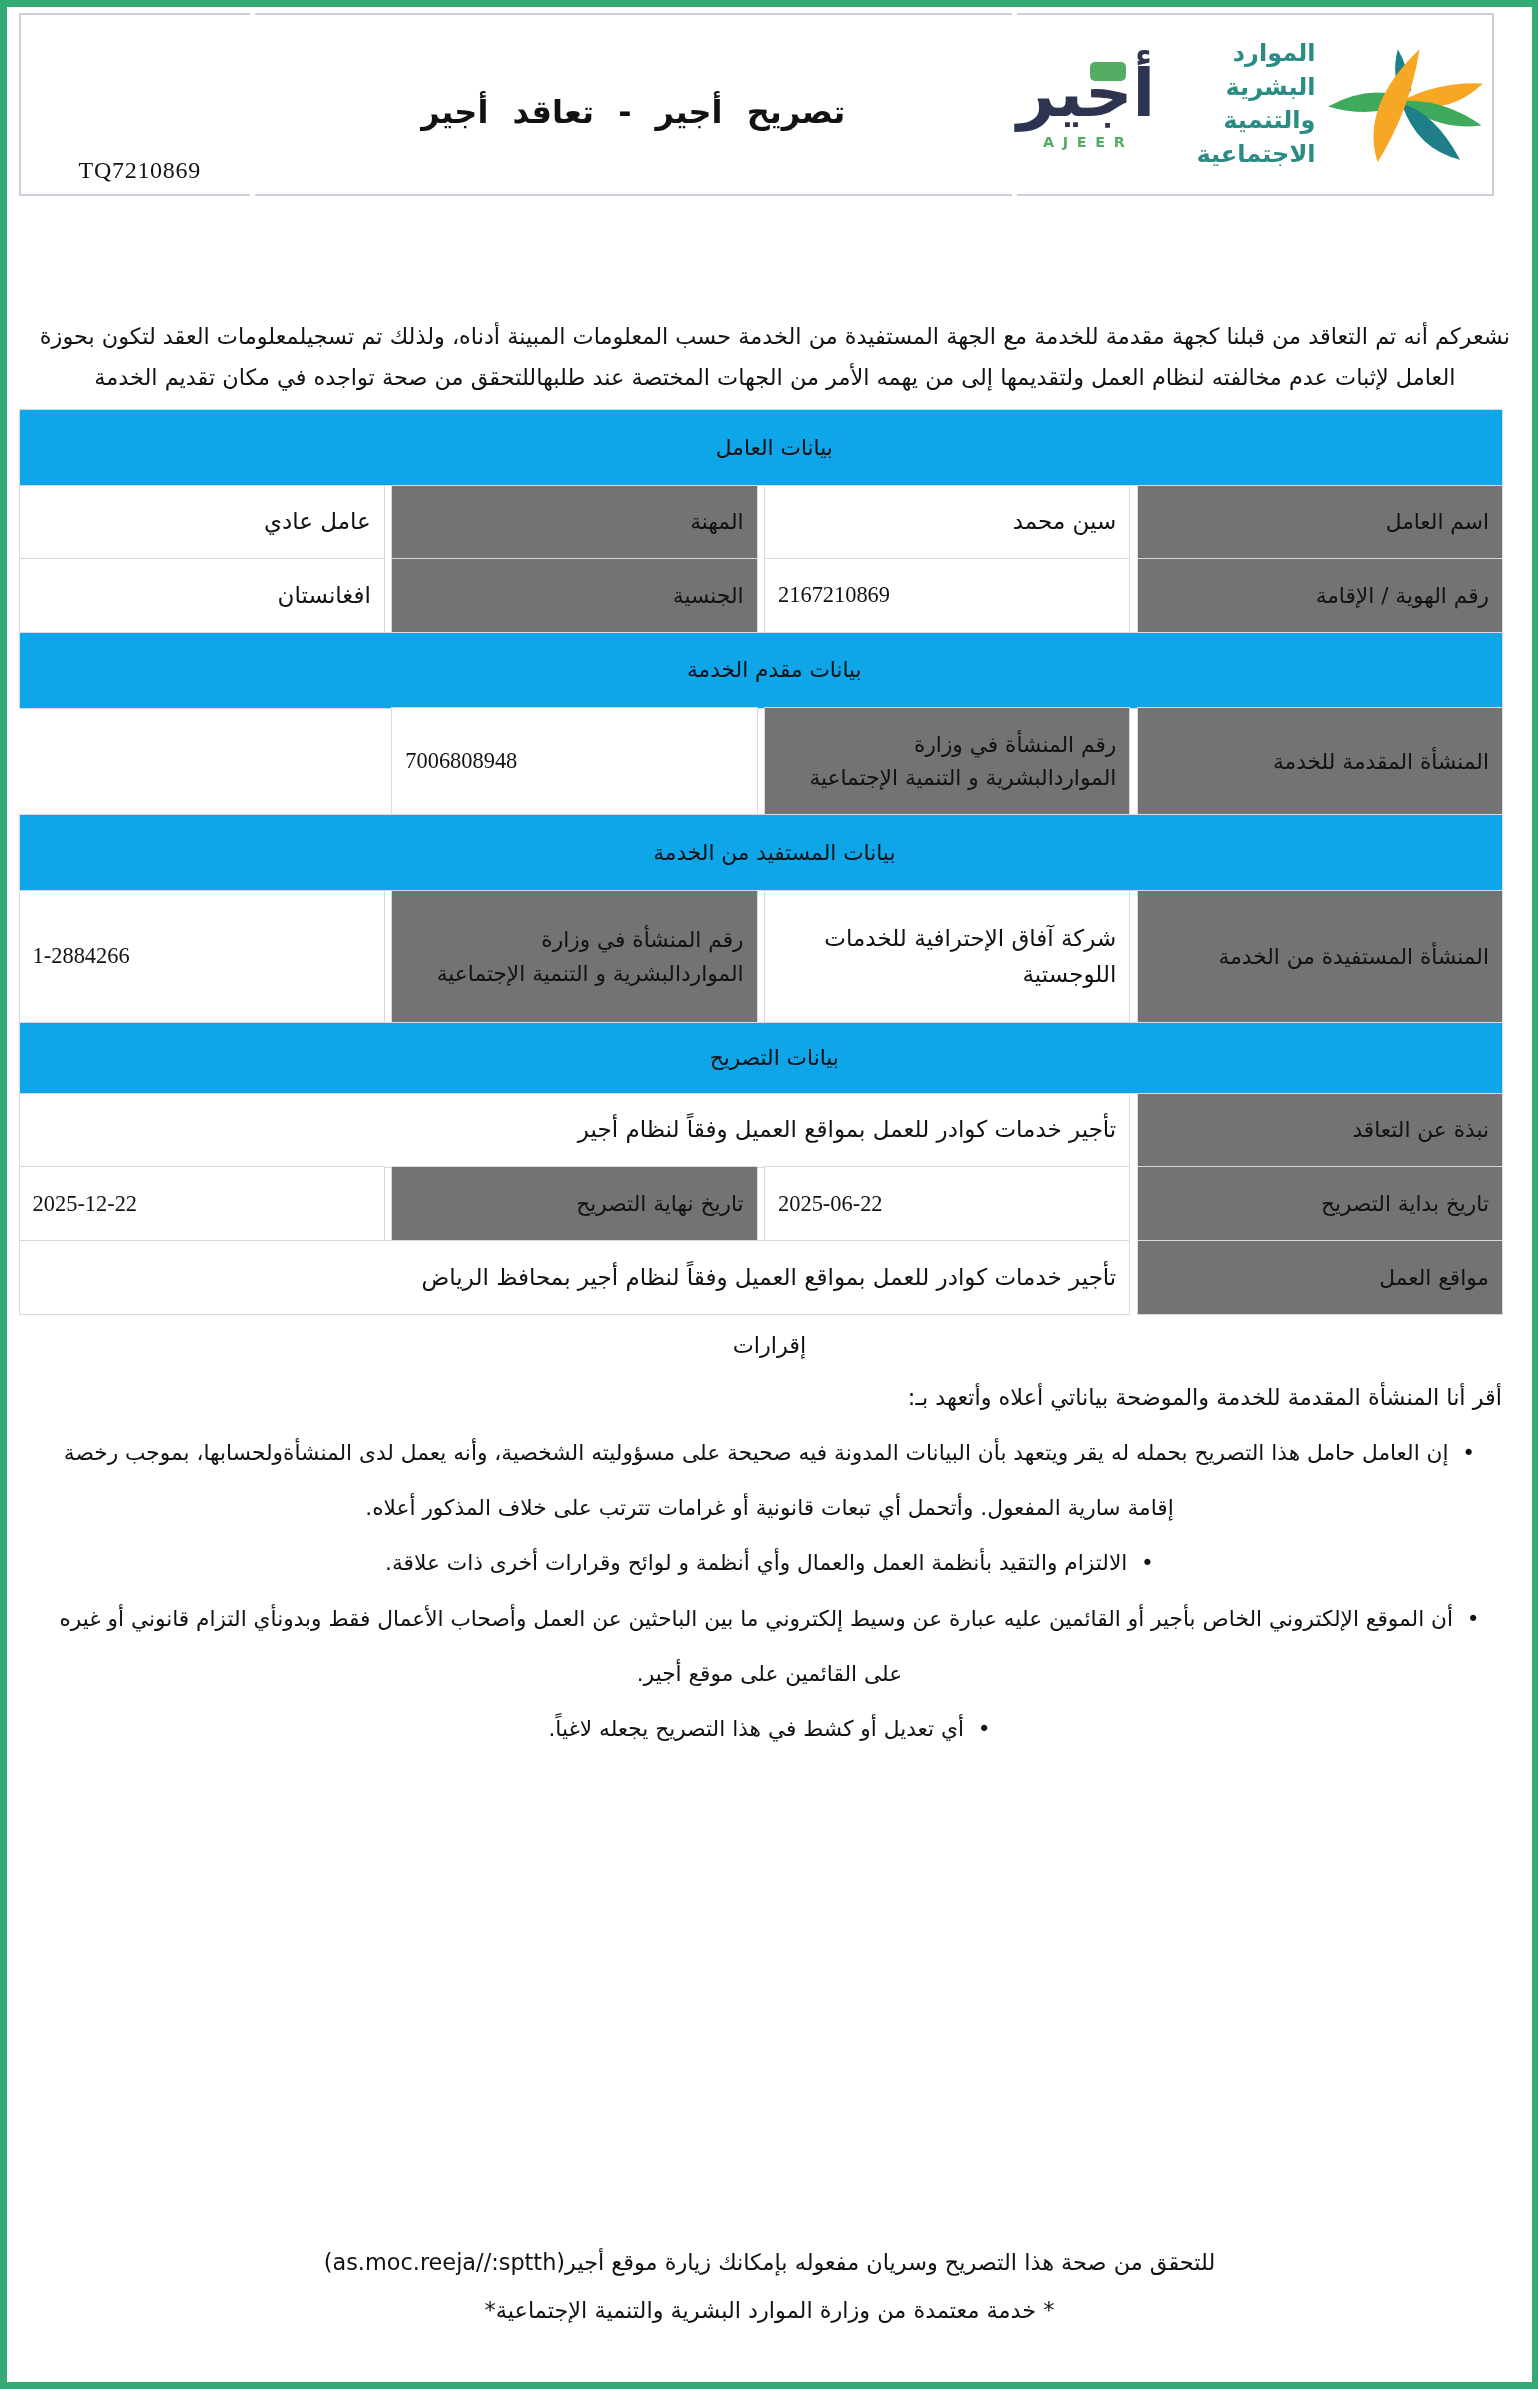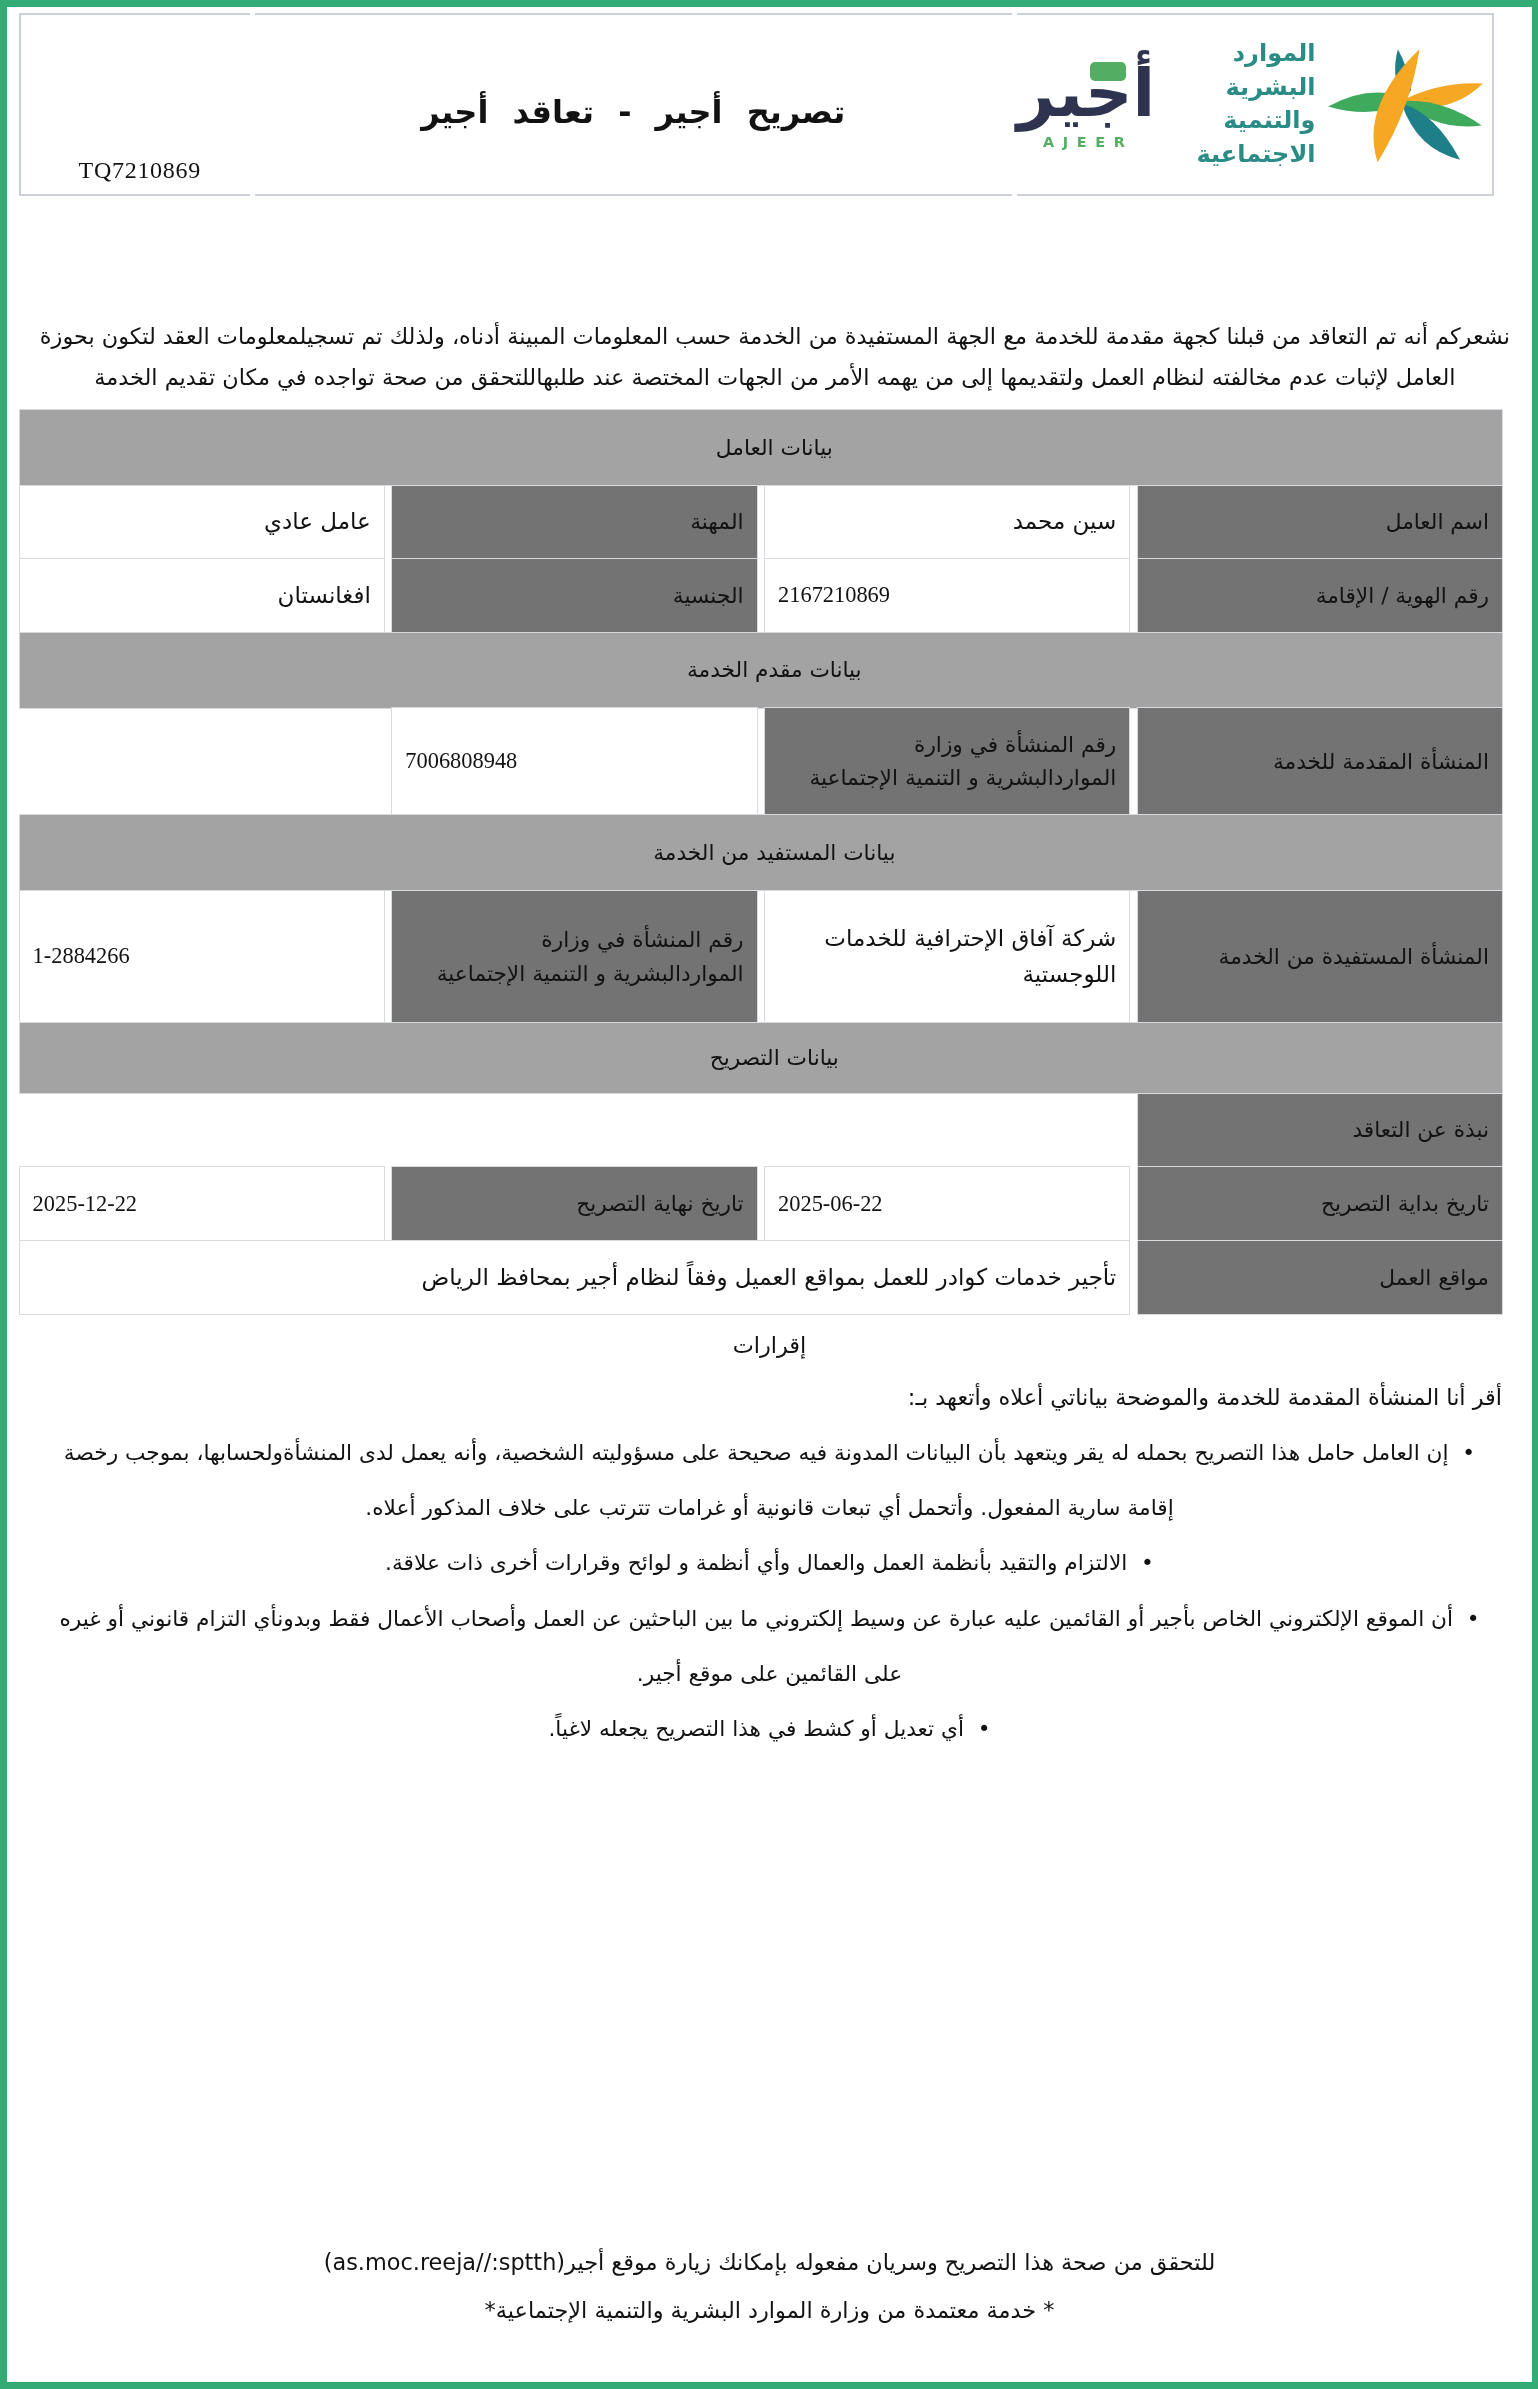--- a/index.html
+++ b/index.html
@@ -26,21 +26,21 @@
   
   .intro{direction:rtl;text-align:center;font-size:22.4px;line-height:1.82;margin:120px 21.7px 0 32.5px;flex:0 0 auto;}
   
   .dtable{margin:11.6px 29px 0 11.6px;flex:0 0 auto;}
   .trow{display:grid;grid-template-columns:repeat(4,1fr);column-gap:6.5px;direction:rtl;}
   .trow + .trow{margin-top:-1.4px;}
   .cell{border:1.4px solid #d7dade;box-sizing:border-box;display:flex;align-items:center;
         min-height:75px;padding:7.2px 13px;font-size:21.7px;line-height:1.55;text-align:right;}
   .lbl{background:#737373;}
   .val{background:#ffffff;font-size:23px;}
-  .sec{grid-column:1/-1;background:#a3a3a3;justify-content:center;text-align:center;min-height:77px;padding-left:40px;}
+  .sec{grid-column:1/-1;background:#0ea5e9;justify-content:center;text-align:center;min-height:77px;padding-left:40px;}
   .span3{grid-column:span 3;}
   .num{font-family:"Liberation Serif", serif;font-size:22.4px;}
   .num bdo, .ltr{direction:ltr;unicode-bidi:isolate;}
   .h-provider .cell{min-height:108px;}
   .h-benef .cell{min-height:134px;}
   .h-permit{min-height:72px;}
   
   .decl-title{text-align:center;font-size:22.4px;margin-top:17.3px;flex:0 0 auto;}
   .decl-intro{direction:rtl;font-size:22.4px;margin:26px 30px 0 11.6px;flex:0 0 auto;}
   .bullets{direction:rtl;text-align:center;list-style:none;margin:14.4px 51px 0 51px;padding:0;
@@ -124,20 +124,21 @@
     <div class="cell lbl">رقم المنشأة في وزارة المواردالبشرية و التنمية الإجتماعية</div>
     <div class="cell val num ltr">1-2884266</div>
   </div>
 
   <div class="trow">
     <div class="cell sec h-permit">بيانات التصريح</div>
   </div>
 
   <div class="trow">
     <div class="cell lbl">نبذة عن التعاقد</div>
+    <div class="cell val span3">تأجير خدمات كوادر للعمل بمواقع العميل وفقاً لنظام أجير</div>
   </div>
 
   <div class="trow">
     <div class="cell lbl">تاريخ بداية التصريح</div>
     <div class="cell val num ltr">2025-06-22</div>
     <div class="cell lbl">تاريخ نهاية التصريح</div>
     <div class="cell val num ltr">2025-12-22</div>
   </div>
 
   <div class="trow">

